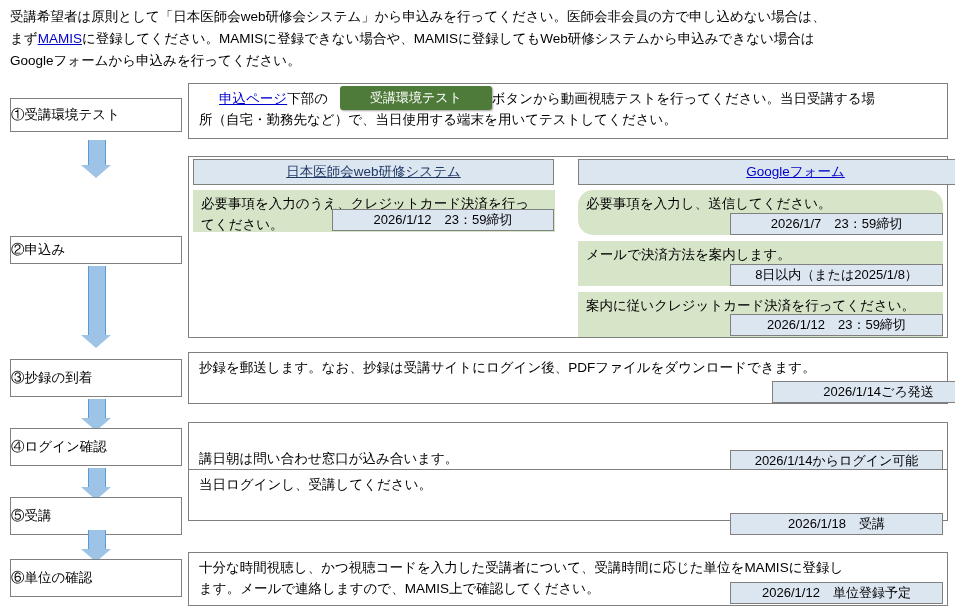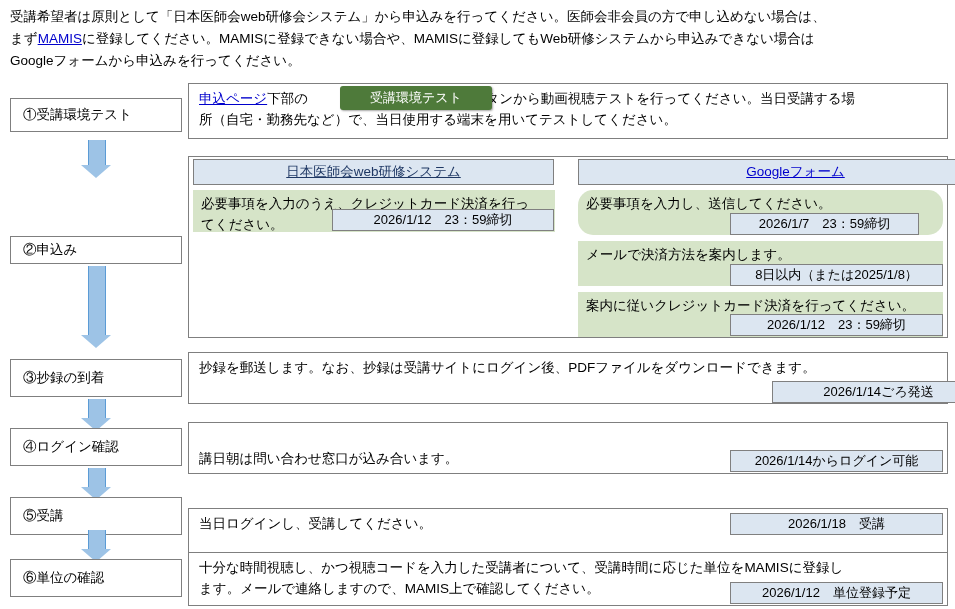--- a/index.html
+++ b/index.html
@@ -27,21 +27,21 @@
   .intro a {
     color: #0000cc;
     text-decoration: underline;
   }
   .stage-label {
     position: absolute;
     border: 1px solid #7f7f7f;
     background: #ffffff;
     display: flex;
     align-items: center;
-    padding-left: 12px;
+    padding-left: 0;
     box-sizing: border-box;
     font-size: 13.5px;
     left: 10px;
     width: 172px;
   }
   .panel {
     position: absolute;
     border: 1px solid #7f7f7f;
     background: #ffffff;
     box-sizing: border-box;
@@ -116,20 +116,21 @@
     left: 0;
     width: 0;
     height: 0;
     border-left: 15px solid transparent;
     border-right: 15px solid transparent;
     border-top: 13px solid #9dc3e6;
   }
   .panel-link {
     color: #0000cc;
     text-decoration: underline;
+    margin-left: 20px;
   }
   .nowrap { white-space: nowrap; }
 </style>
 </head>
 <body>
 
 <div class="intro">
   <span>受講希望者は原則として「日本医師会web研修会システム」から申込みを行ってください。医師会非会員の方で申し込めない場合は、</span><br>
   <span>まず</span><a href="#">MAMIS</a><span>に登録してください。MAMISに登録できない場合や、MAMISに登録してもWeb研修システムから申込みできない場合は</span><br>
   <span>Googleフォームから申込みを行ってください。</span>
@@ -175,21 +176,21 @@
   <span>必要事項を入力のうえ、クレジットカード決済を行っ</span><br>
   <span>てください。</span>
 </div>
 <div class="date-tag" style="left:332px; top:209px; width:222px; height:22px;">
   <span>2026/1/12　23：59締切</span>
 </div>
 
 <div class="green-block" style="left:578px; top:190px; width:365px; height:45px;border-radius:15px;">
   <span>必要事項を入力し、送信してください。</span>
 </div>
-<div class="date-tag" style="left:730px; top:213px; width:189px; height:22px;">
+<div class="date-tag" style="left:730px; top:213px; width:213px; height:22px;">
   <span>2026/1/7　23：59締切</span>
 </div>
 
 <div class="green-block" style="left:578px; top:241px; width:365px; height:45px;">
   <span>メールで決済方法を案内します。</span>
 </div>
 <div class="date-tag" style="left:730px; top:264px; width:213px; height:22px;align-items:center;">
   <span>8日以内（または2025/1/8）</span>
 </div>
 
@@ -239,21 +240,21 @@
 
 <div class="arrow" style="left:81px; top:468px; height:32px;">
   <div class="shaft" style="height:19px;"></div>
   <div class="head" style="top:19px;"></div>
 </div>
 
 <div class="stage-label" style="top:497px; height:38px;">
   <span>⑤受講</span>
 </div>
 
-<div class="panel" style="left:188px; top:508px; width:760px; height:52px;">
+<div class="panel" style="left:188px; top:469px; width:760px; height:52px;">
   <div class="panel-text">
     <span>当日ログインし、受講してください。</span>
   </div>
 </div>
 <div class="date-tag" style="left:730px; top:513px; width:213px; height:22px;">
   <span>2026/1/18　受講</span>
 </div>
 
 <div class="arrow" style="left:81px; top:530px; height:32px;">
   <div class="shaft" style="height:19px;"></div>

